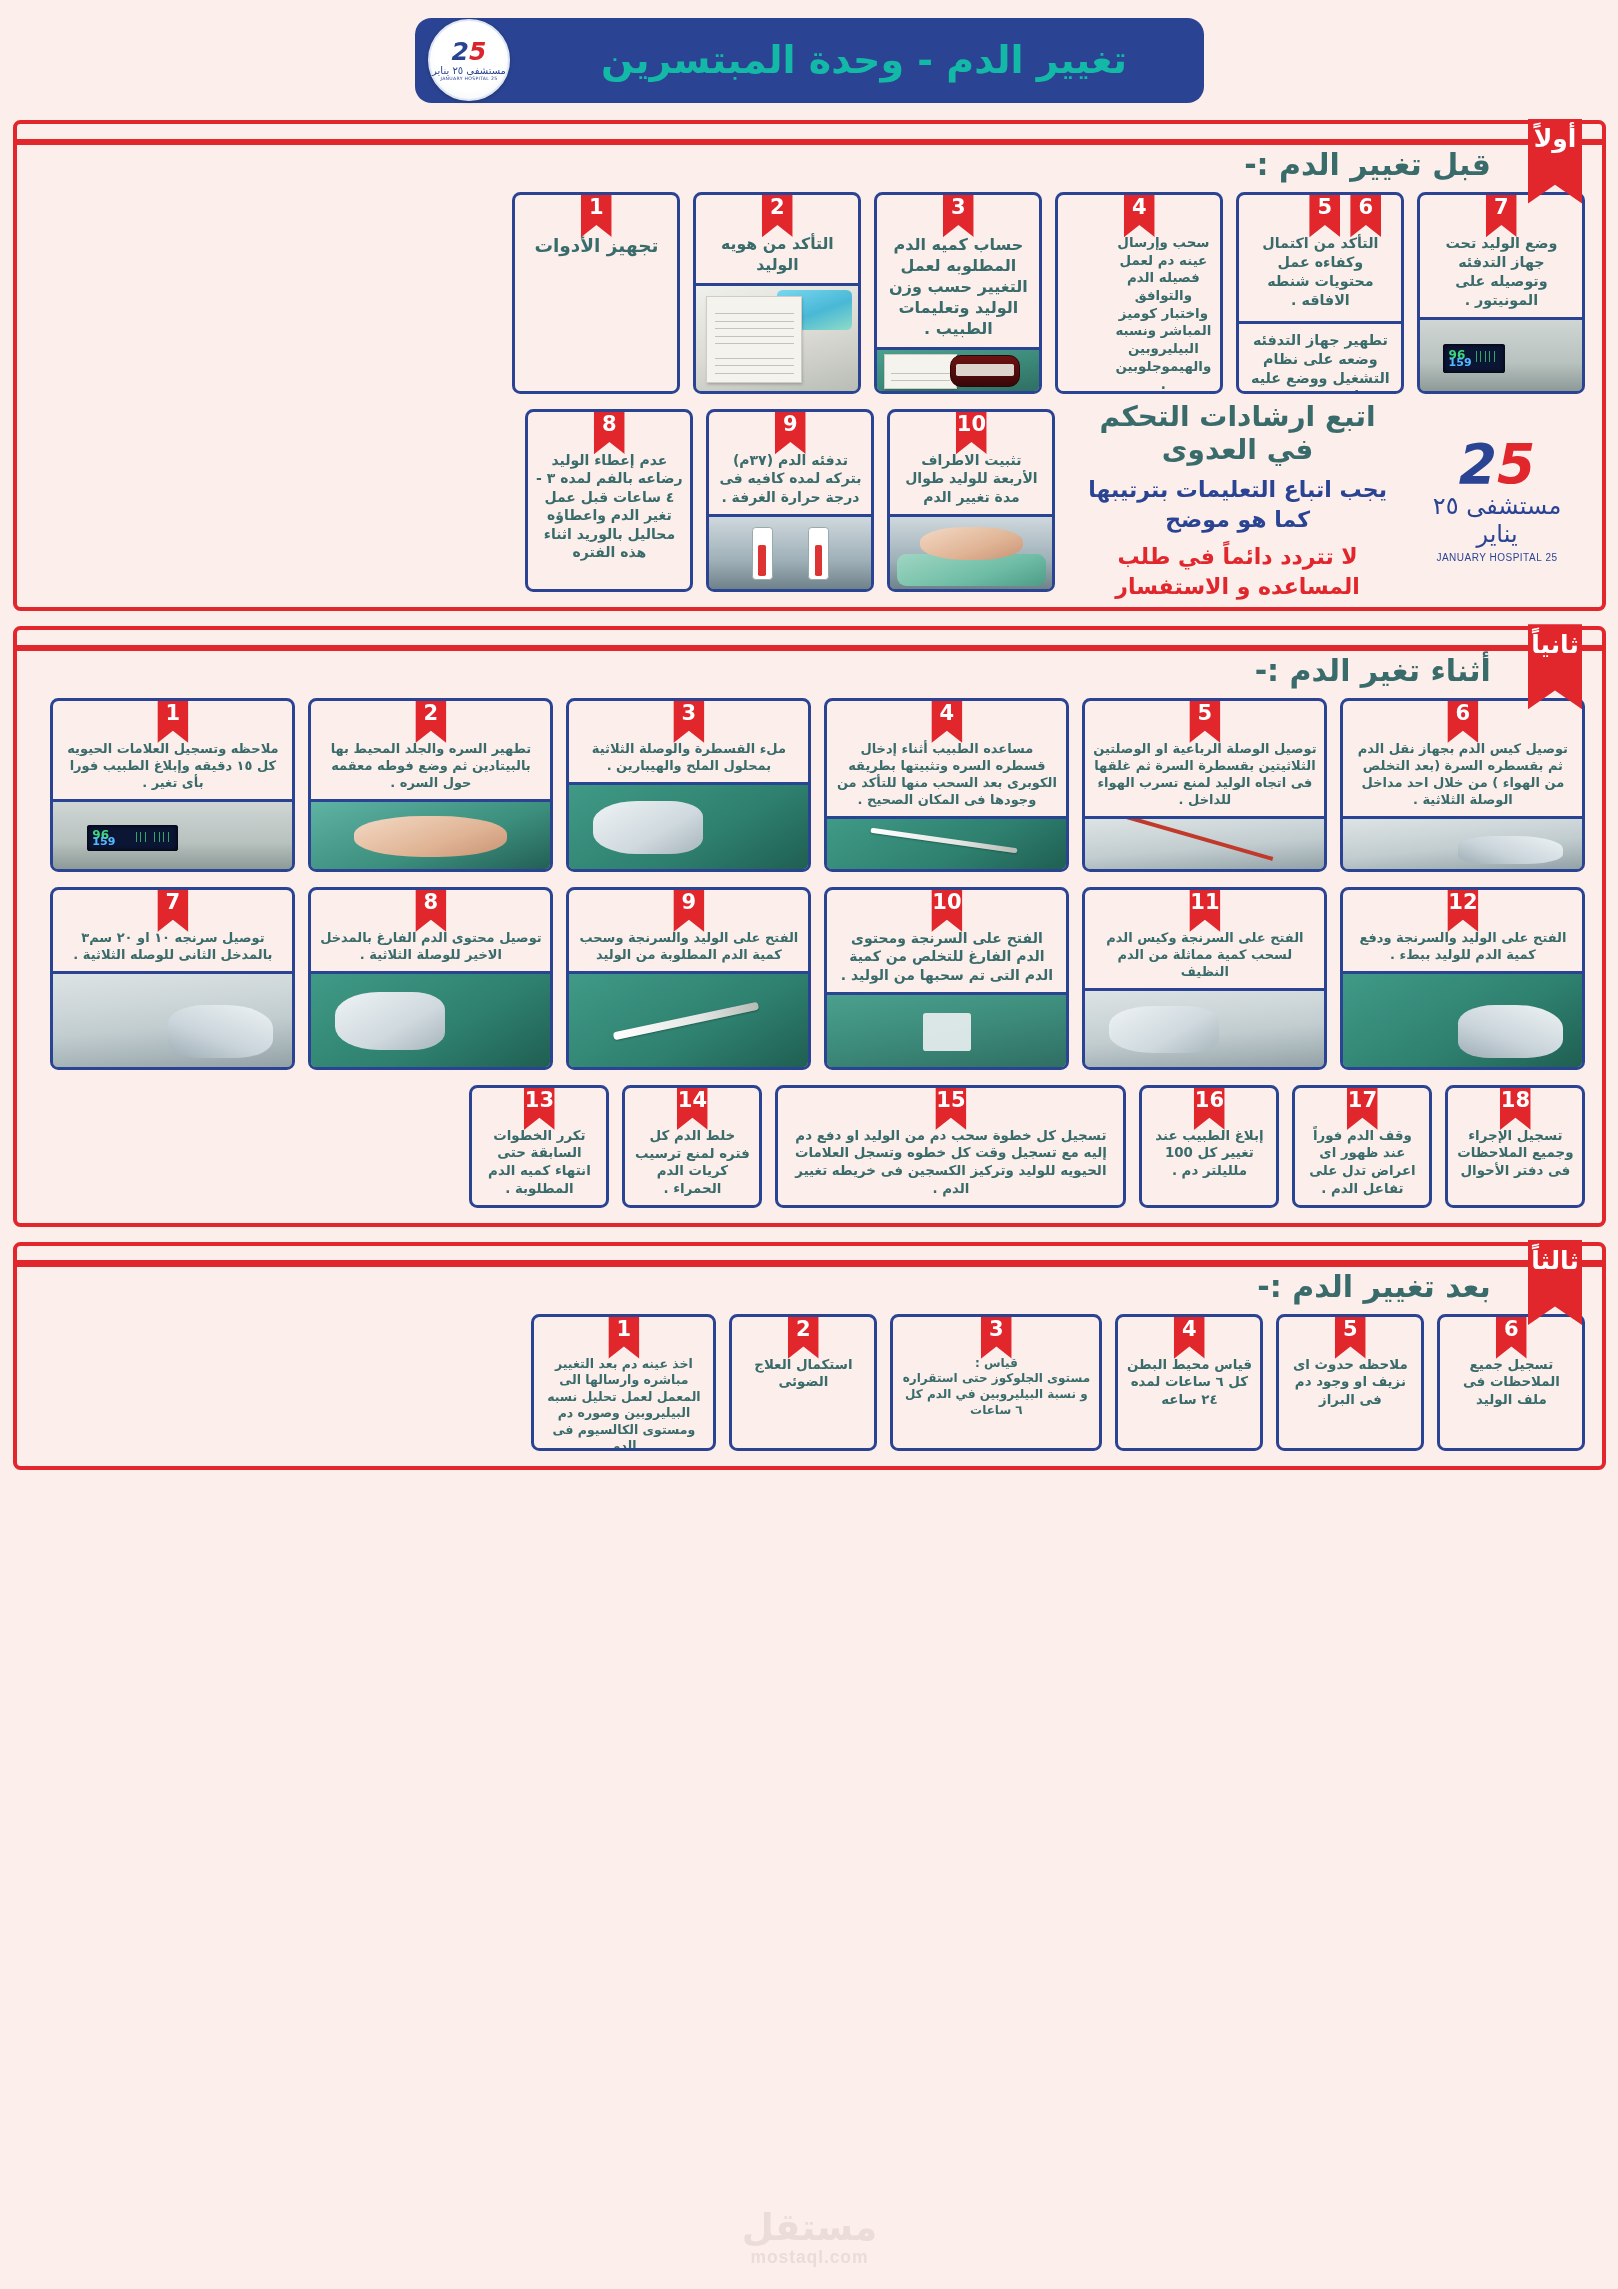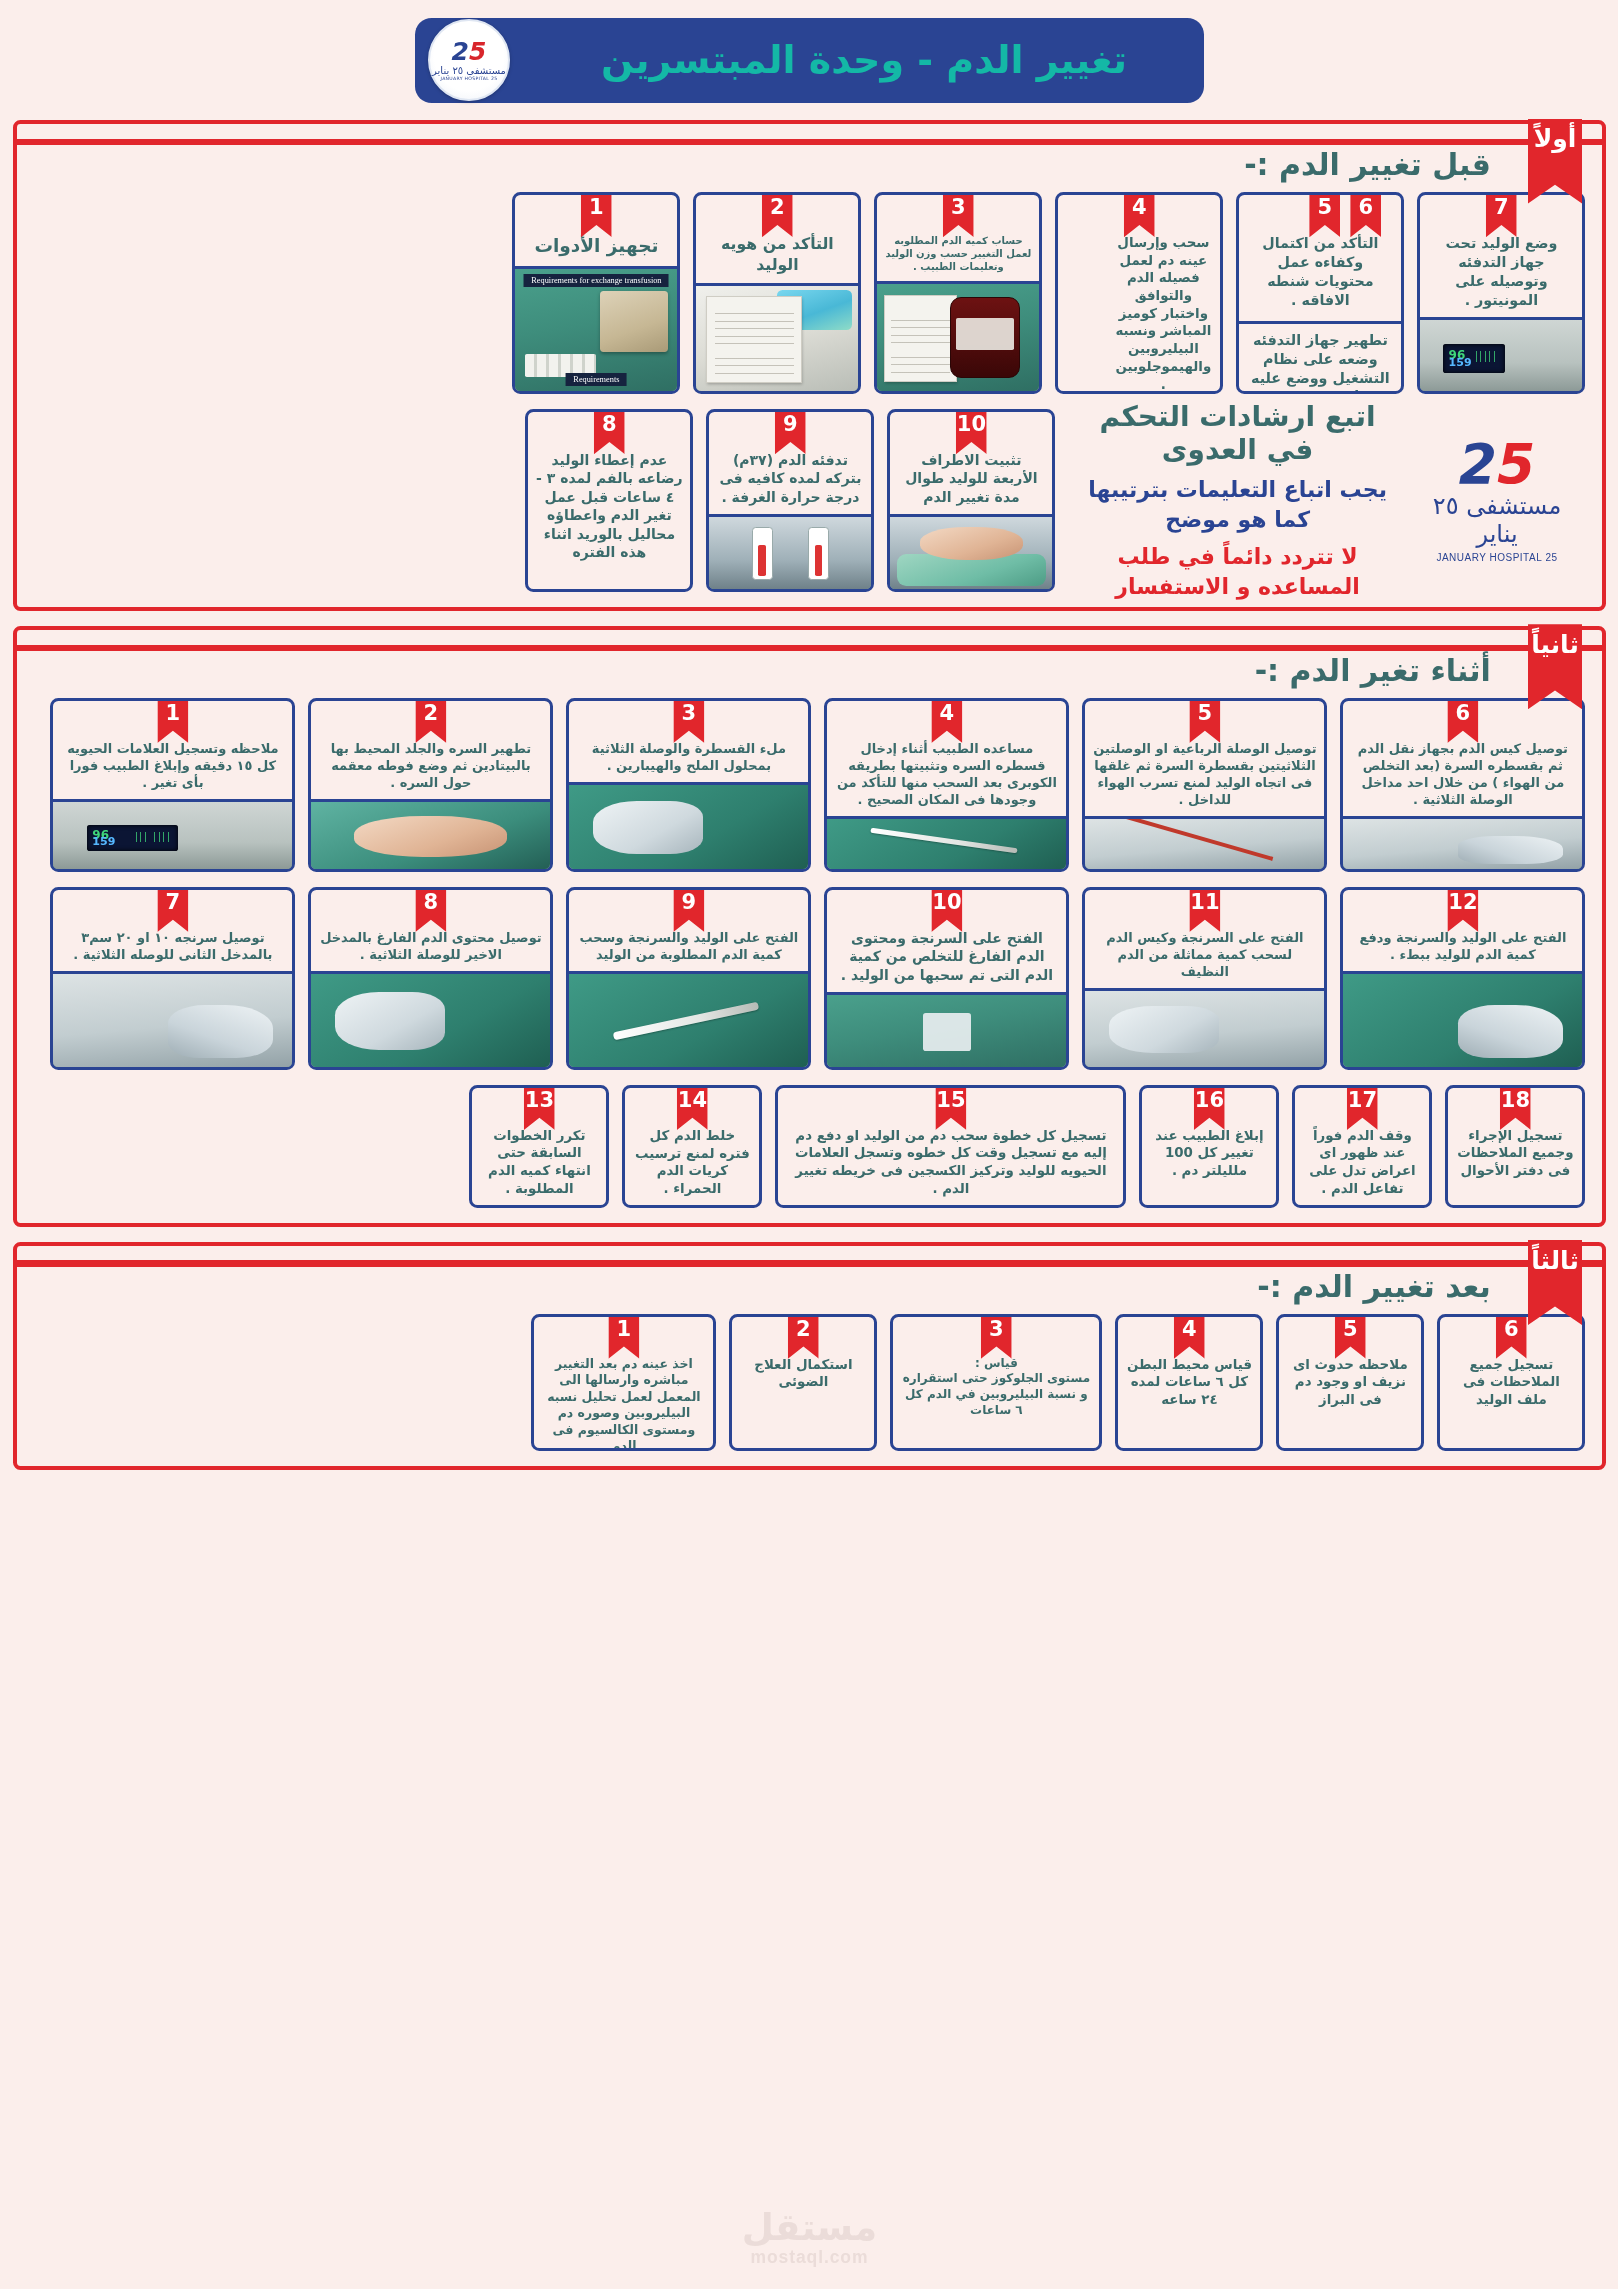--- a/index.html
+++ b/index.html
@@ -224,21 +224,21 @@
         <div class="card-text" style="font-size:13.4px;margin-left:48px;">سحب وإرسال عينه دم لعمل فصيله الدم والتوافق واختبار كوميز المباشر ونسبه البيليروبين والهيموجلوبين .</div>
         <div class="card-photo" style="height:74px;">
           <div class="ph ph-clin"></div>
           <div class="glove"></div>
           <div class="syringe"></div>
         </div>
       </div>
 
       <div class="card" style="width:168px;">
         <div class="num">3</div>
-        <div class="card-text" style="font-size:10px;">حساب كميه الدم المطلوبه لعمل التغيير حسب وزن الوليد وتعليمات الطبيب .</div>
+        <div class="card-text" style="font-size:16px;">حساب كميه الدم المطلوبه لعمل التغيير حسب وزن الوليد وتعليمات الطبيب .</div>
         <div class="card-photo" style="height:88px;">
           <div class="ph ph-green"></div>
           <div class="formsheet" style="width:44%;left:4%;">
               <div class="lines"></div>
             </div>
           <div class="bloodbag">
               <div class="lbl"></div>
             </div>
         </div>
       </div>
@@ -251,27 +251,20 @@
           <div class="mask"></div>
           <div class="formsheet">
               <div class="lines"></div>
             </div>
         </div>
       </div>
 
       <div class="card" style="width:168px;">
         <div class="num">1</div>
         <div class="card-text" style="font-size:18.5px;">تجهيز الأدوات</div>
-        <div class="card-photo" style="height:103px;">
-          <div class="ph ph-green"></div>
-          <div class="pack"></div>
-          <div class="tray-items"></div>
-          <div class="cap top">Requirements for exchange transfusion</div>
-          <div class="cap bot">Requirements</div>
-        </div>
       </div>
     </div>
 
     <div class="row" style="height:198px;">
       <div class="notice" style="width:517px;">
         <div class="logo-big">
           <div class="big25">2<span class="c">5</span></div>
           <div class="bigar">مستشفى ٢٥ يناير</div>
           <div class="bigen">25 JANUARY HOSPITAL</div>
         </div>

